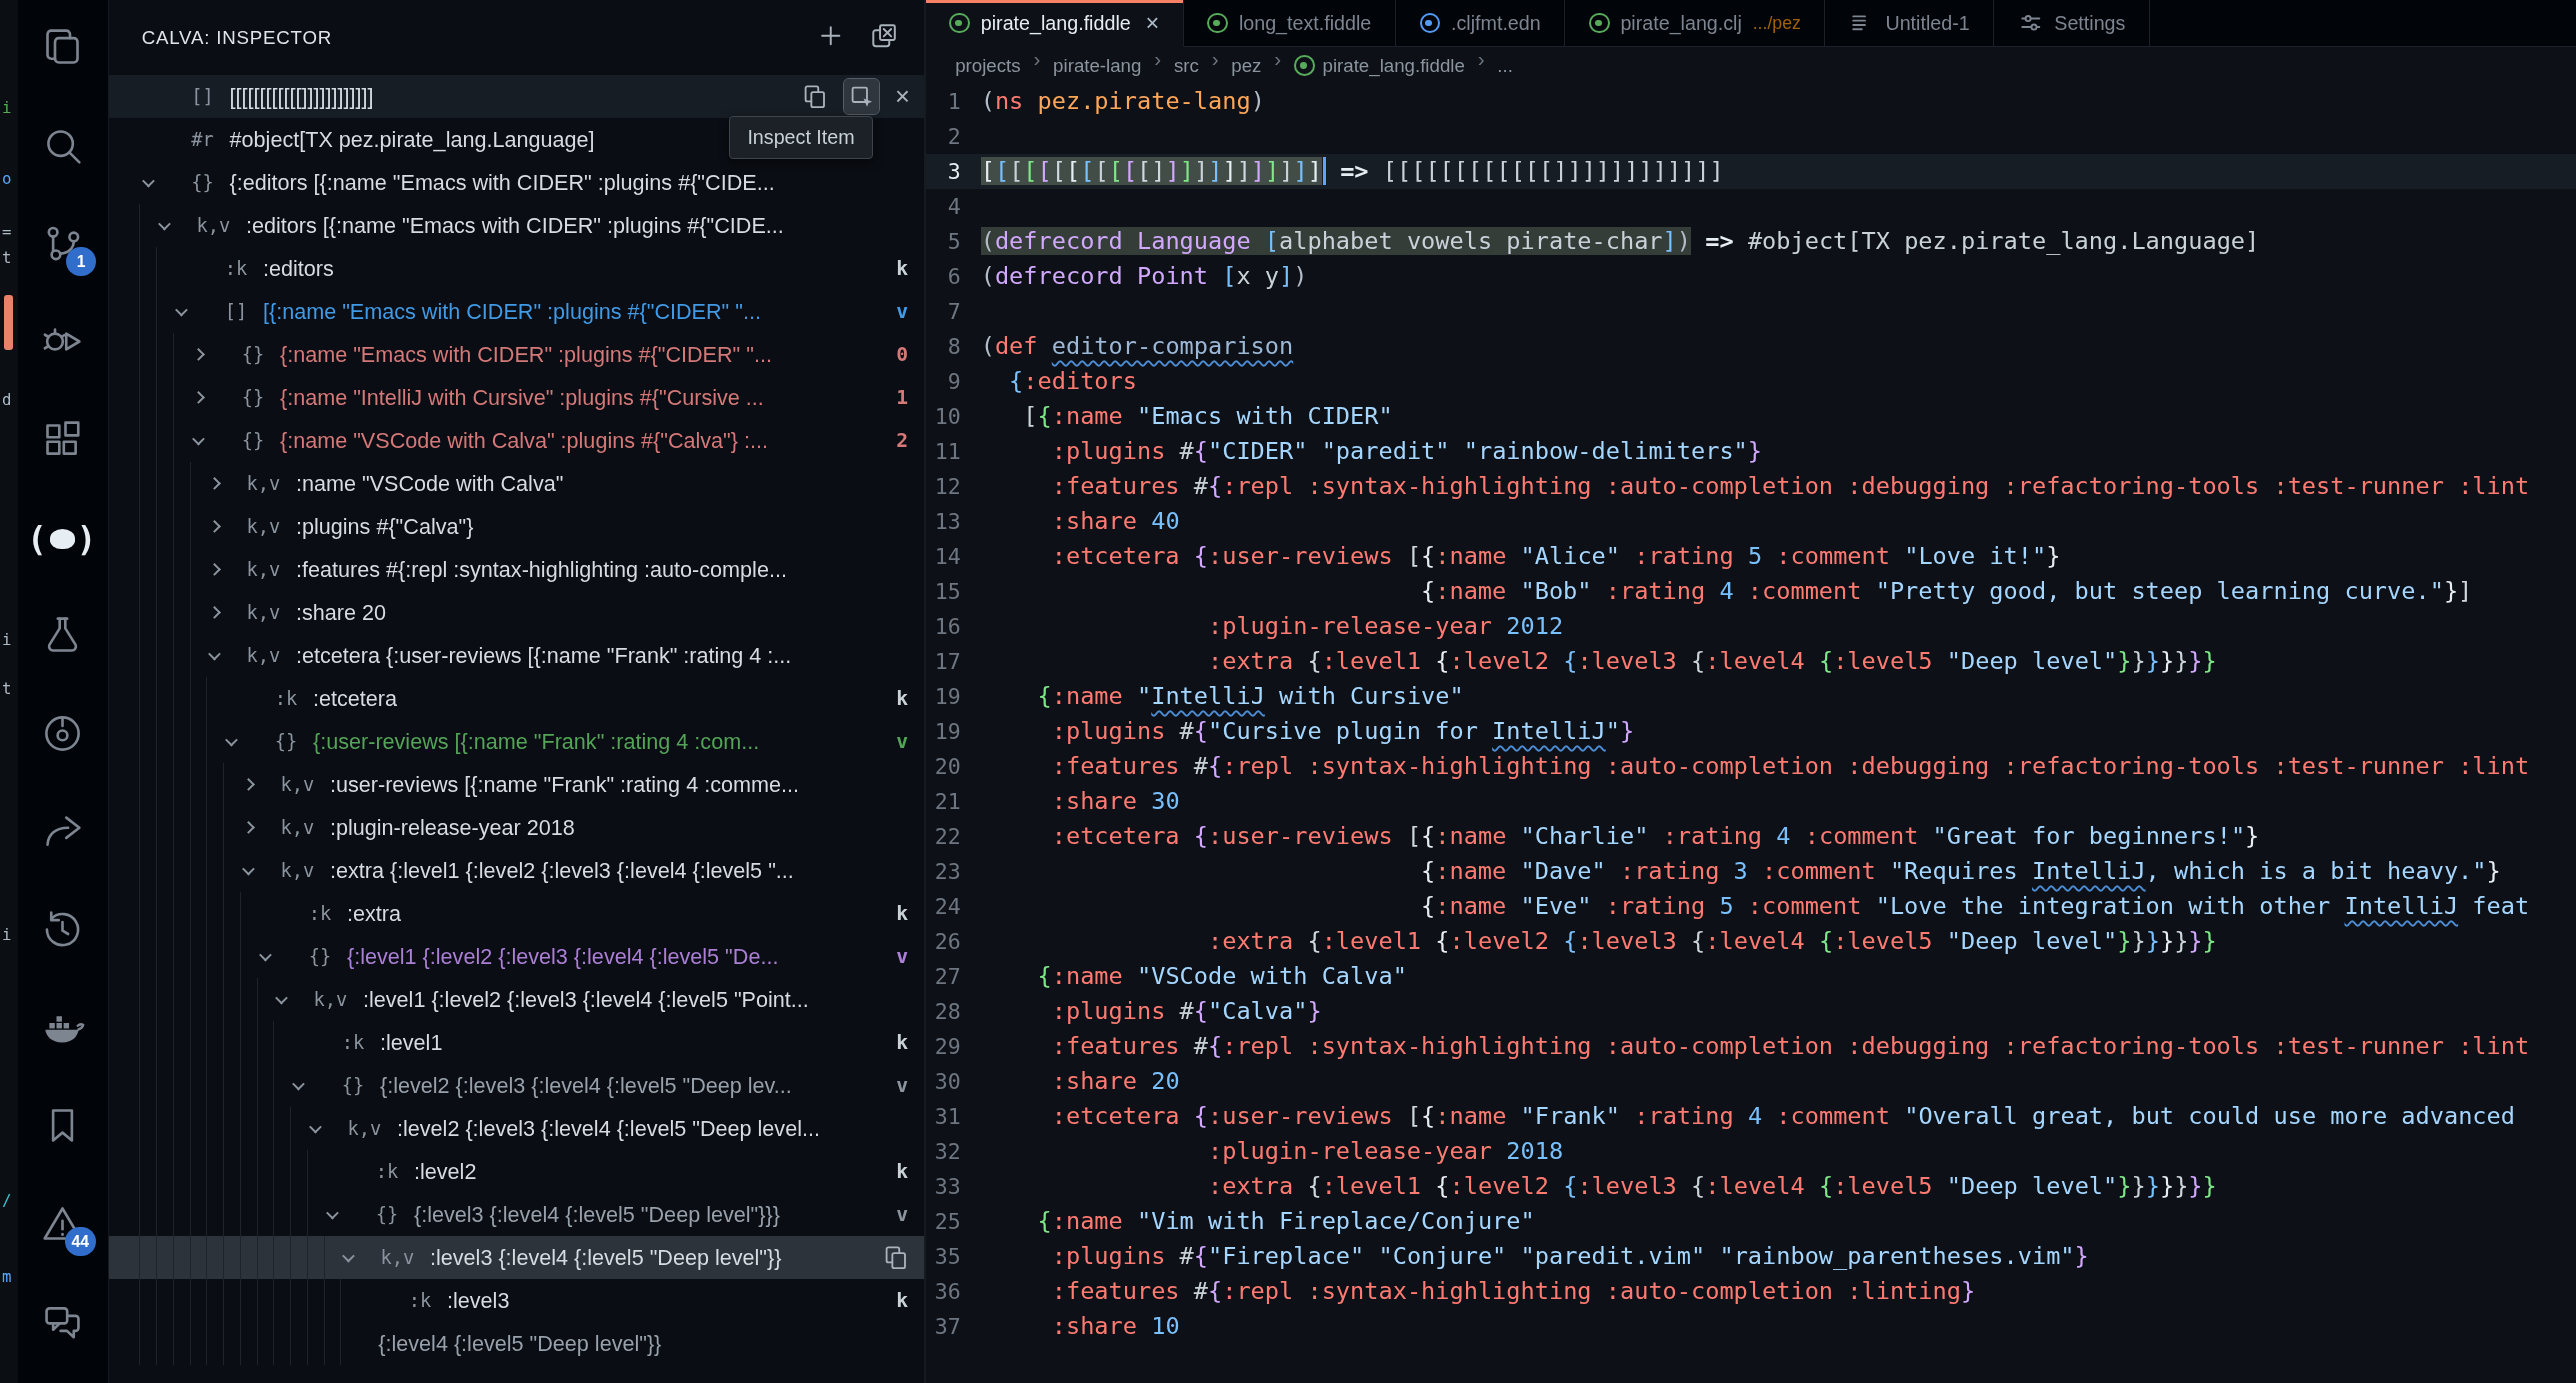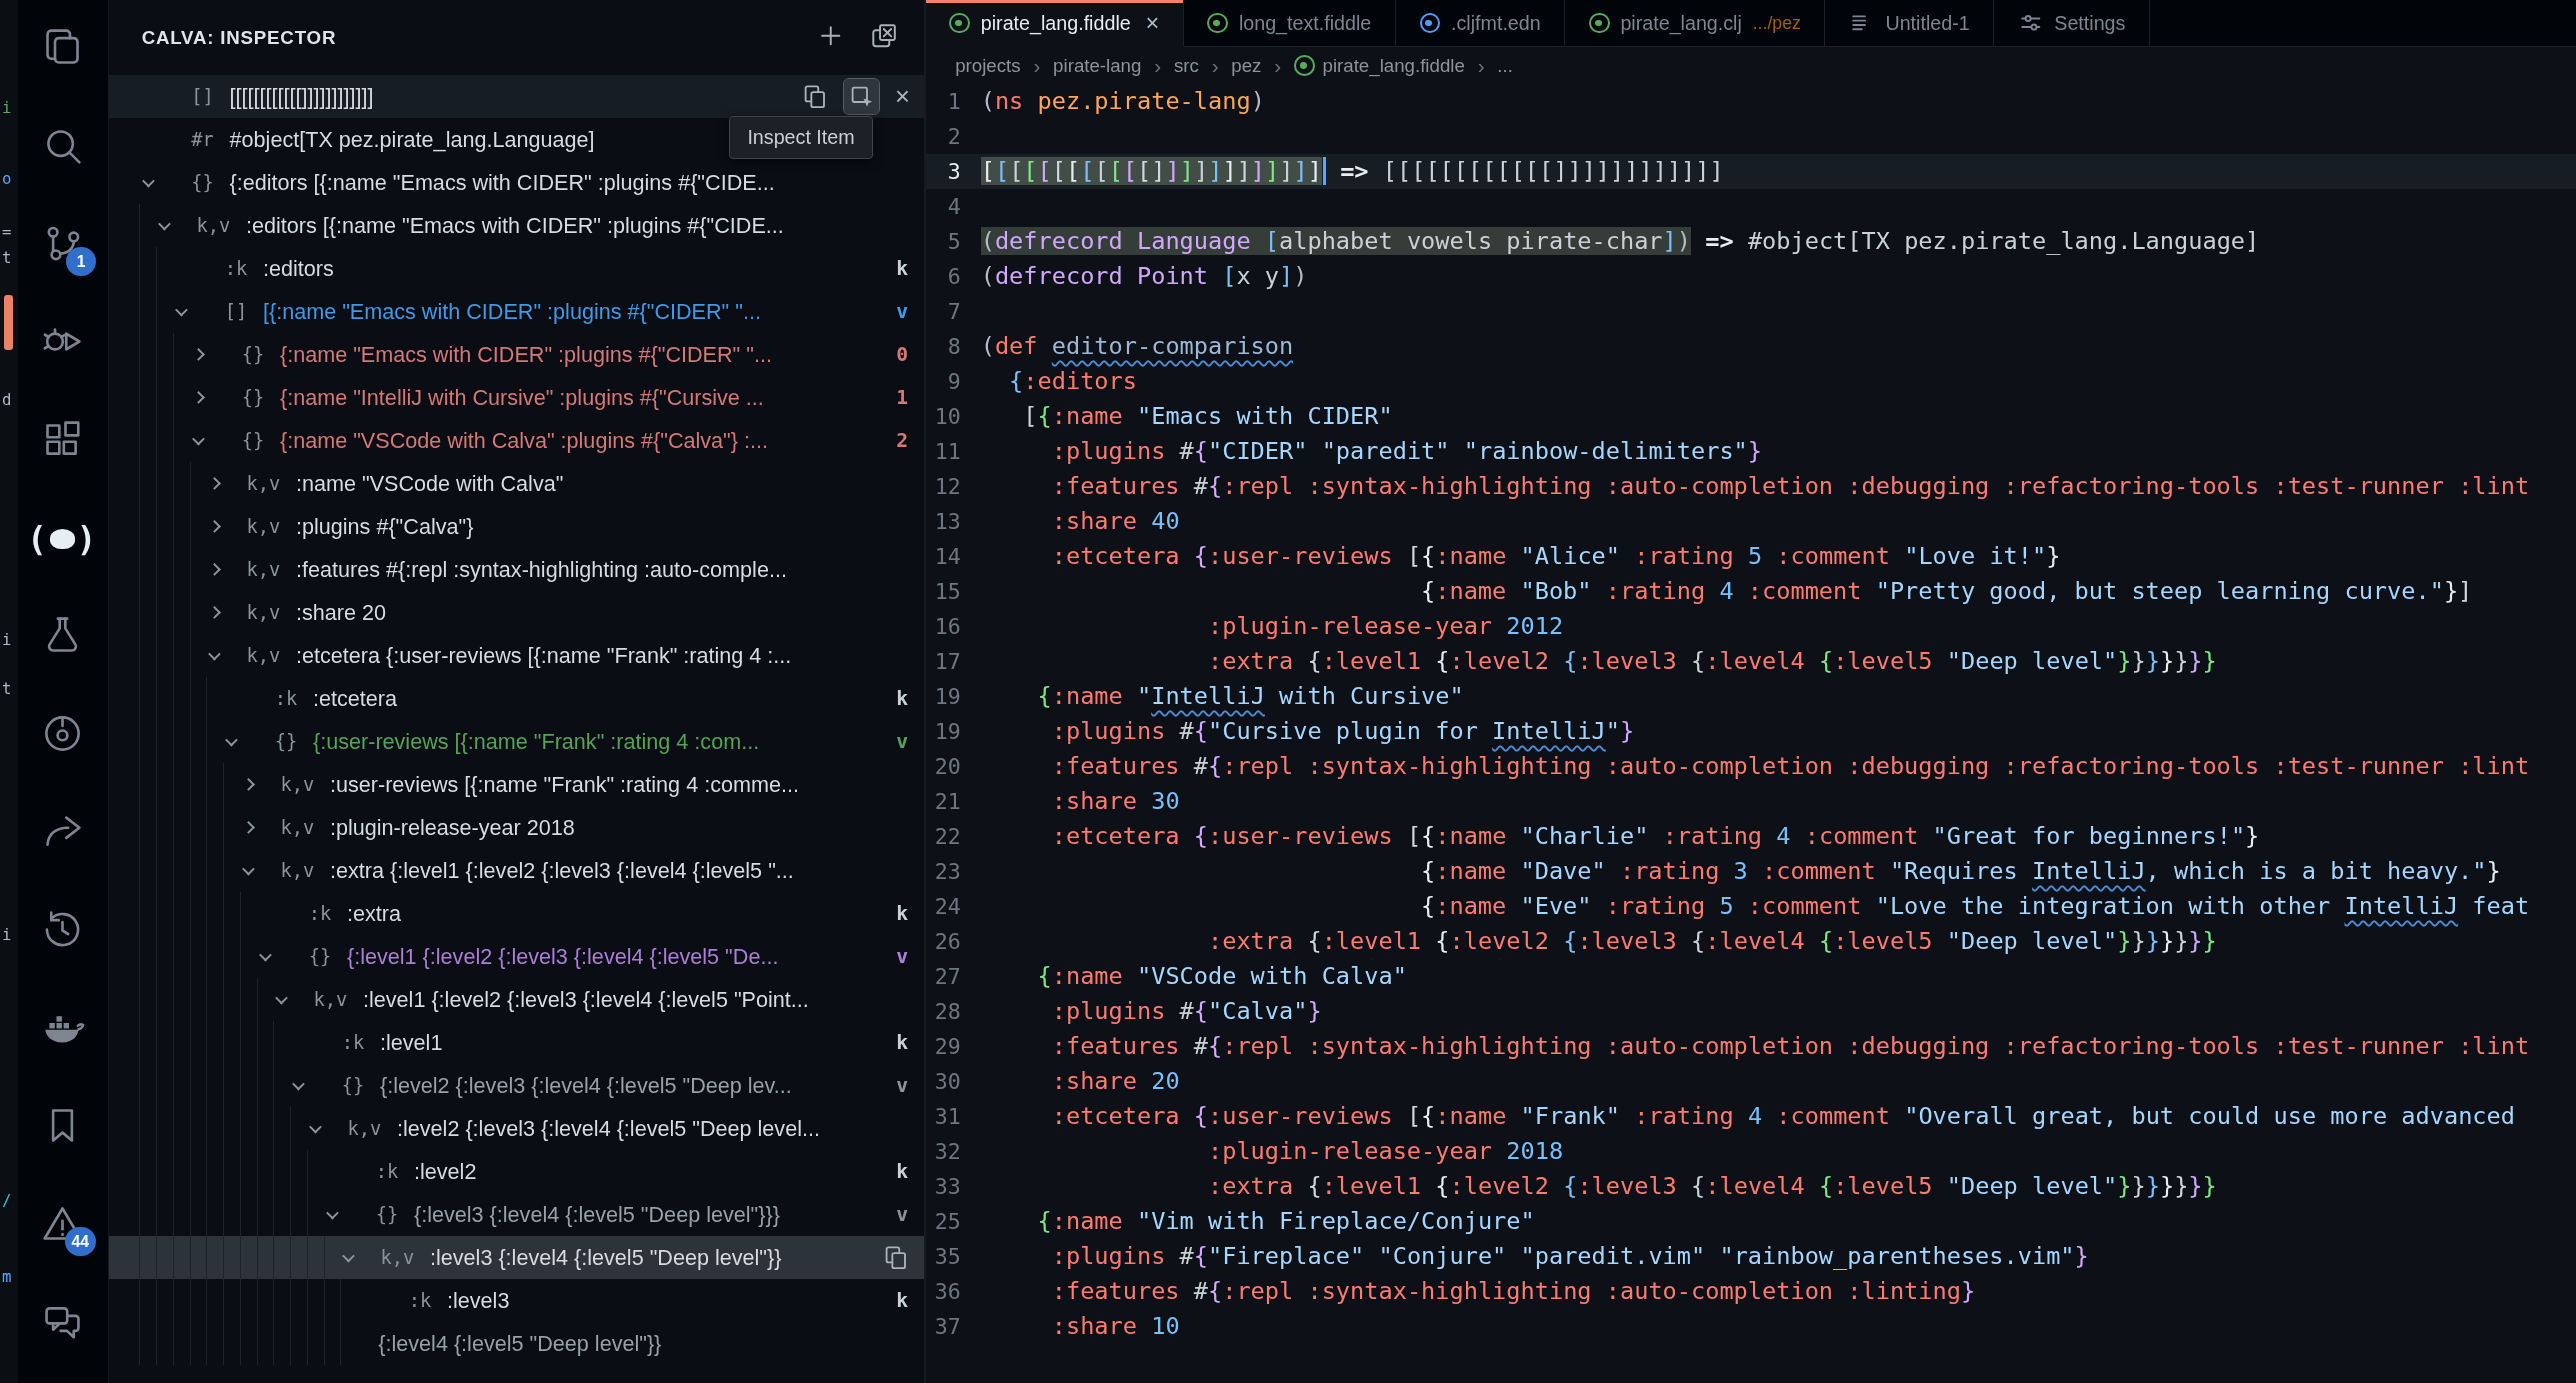--- a/index.html
+++ b/index.html
@@ -18,21 +18,21 @@
   .aitem.active { color:#e6edf3; }
   .aitem svg { width:45px; height:45px; stroke:currentColor; fill:none; stroke-width:1.4; stroke-linecap:round; stroke-linejoin:round; }
   .abadge { position:absolute; right:11.8px; bottom:17.7px; min-width:29.5px; height:29.5px; padding:0 6.9px; border-radius:14.8px;
             background:#316dca; color:#fff; font:bold 15.7px "Liberation Sans",sans-serif; display:flex; align-items:center; justify-content:center; }
   .calva-glyph { font:600 33px "DejaVu Sans Mono", monospace; letter-spacing:2px; display:flex; align-items:center; }
   .calva-glyph b { display:inline-block; width:25.6px; height:19.7px; background:currentColor; border-radius:50% 50% 45% 45%; margin:0 1px; }
 
   
   .sidebar { width:817px; height:100%; background:#0a0d13; flex:none; position:relative; overflow:hidden; border-right:2px solid #161b22; }
   .sb-head { height:75px; display:flex; align-items:center; padding:0 25.6px 0 33px; }
-  .sb-title { font-size:18.7px; letter-spacing:0.8px; color:#dfe5ec; font-weight:700; }
+  .sb-title { font-size:18.7px; letter-spacing:0.8px; color:#dfe5ec; font-weight:400; }
   .sb-actions { margin-left:auto; display:flex; gap:23.6px; color:#a8b1ba; }
   .sb-actions svg { width:29.5px; height:29.5px; stroke:currentColor; fill:none; stroke-width:1.6; stroke-linecap:round; }
 
   .tree { position:relative; }
   .trow { height:43px; display:flex; align-items:center; position:relative; white-space:nowrap; overflow:hidden; cursor:pointer; }
   .trow.hovered { background:#171d25; }
   .trow.selected { background:#2d333b; }
   .trow .g { position:absolute; top:0; bottom:0; width:1px; background:#1e242c; }
   .chevbox { width:25.6px; flex:none; display:flex; justify-content:center; }
   .chev { width:8.9px; height:8.9px; border-right:2px solid #8b949e; border-bottom:2px solid #8b949e; display:inline-block; }
@@ -60,21 +60,21 @@
          background:#010409; border-right:1px solid #1b2128; border-bottom:1px solid #1b2128; cursor:pointer; position:relative; flex:none; }
   .tab.active { background:#0d1117; color:#e6edf3; border-bottom-color:transparent; }
   .tab.active::before { content:""; position:absolute; left:0; right:0; top:0; height:3px; background:#f78166; }
   .tab .dim { color:#a16207; font-size:17.7px; }
   .tab .tclose { font-size:23.6px; color:#adbac7; margin-left:3.9px; }
   .tabfill { flex:1; border-bottom:1px solid #1b2128; background:#010409; }
   .tab svg { width:25.6px; height:25.6px; stroke:currentColor; fill:none; stroke-width:1.8; stroke-linecap:round; }
   .cljicon { position:relative; width:20.7px; height:20.7px; border:2.5px solid var(--c); border-radius:50%; flex:none; }
   .cljicon::after { content:""; position:absolute; width:6.9px; height:6.9px; border-radius:50%; background:var(--c); left:3.9px; top:4.9px; }
 
-  .crumbs { height:37px; display:flex; align-items:center; gap:12.8px; padding-left:29.5px; font-size:18.7px; color:#8b949e; flex:none; }
+  .crumbs { height:37px; display:flex; gap:12.8px; padding-left:29.5px; font-size:18.7px; color:#8b949e; flex:none; }
   .crumbs .sep { color:#6e7681; font-size:20.7px; }
   .crumb { display:flex; align-items:center; gap:7.9px; cursor:pointer; }
 
   .code { flex:1; position:relative; overflow:hidden; font:23.6px "DejaVu Sans Mono", monospace; }
   .cl { position:relative; height:35px; line-height:35px; padding-left:55px; white-space:pre; }
   .cl .ln { position:absolute; left:0; top:0; width:35px; text-align:right; color:#6e7681; font-size:21.6px; }
   .cl.curline { background:#171d24; }
   .cl.curline .ln { color:#e6edf3; }
   .tk-p { color:#b3bcc7; } .tk-k { color:#ff7b72; } .tk-s { color:#a5d6ff; } .tk-n { color:#79c0ff; }
   .tk-o { color:#ffa657; } .tk-d { color:#d2a8ff; } .tk-w { color:#c9d1d9; } .tk-r { color:#c9d1d9; }

